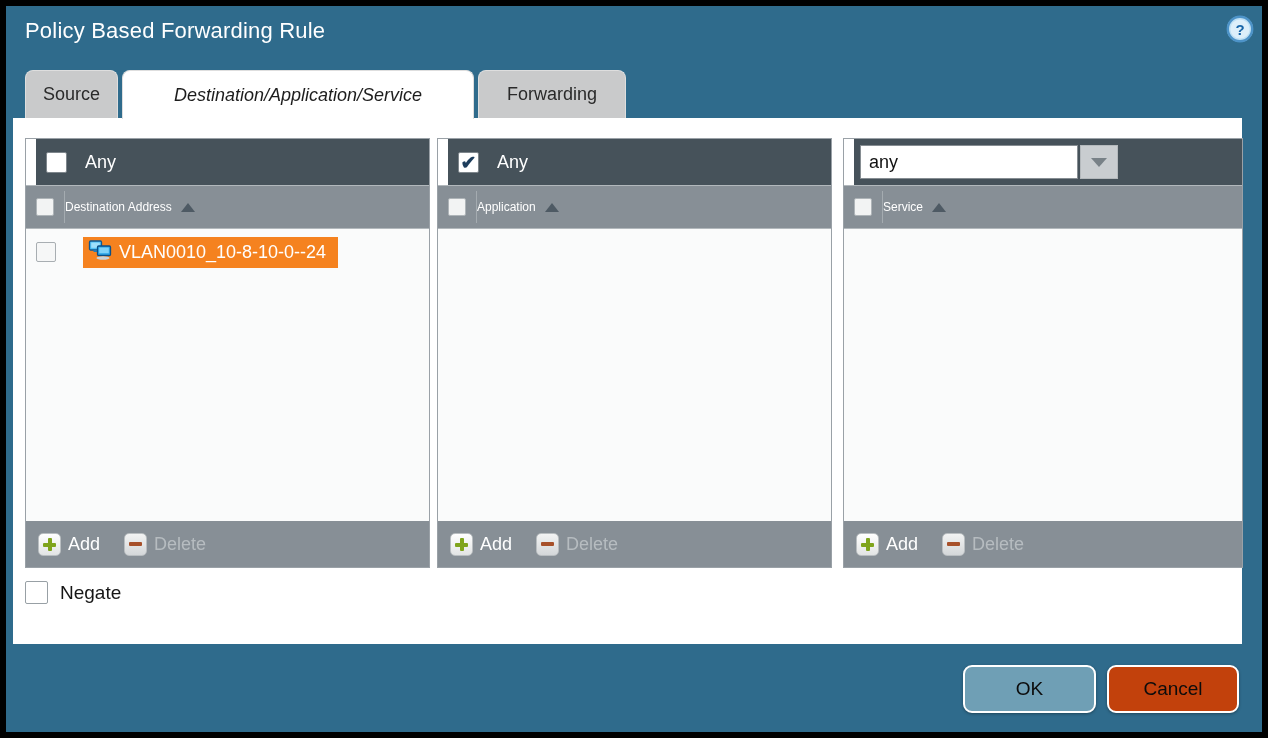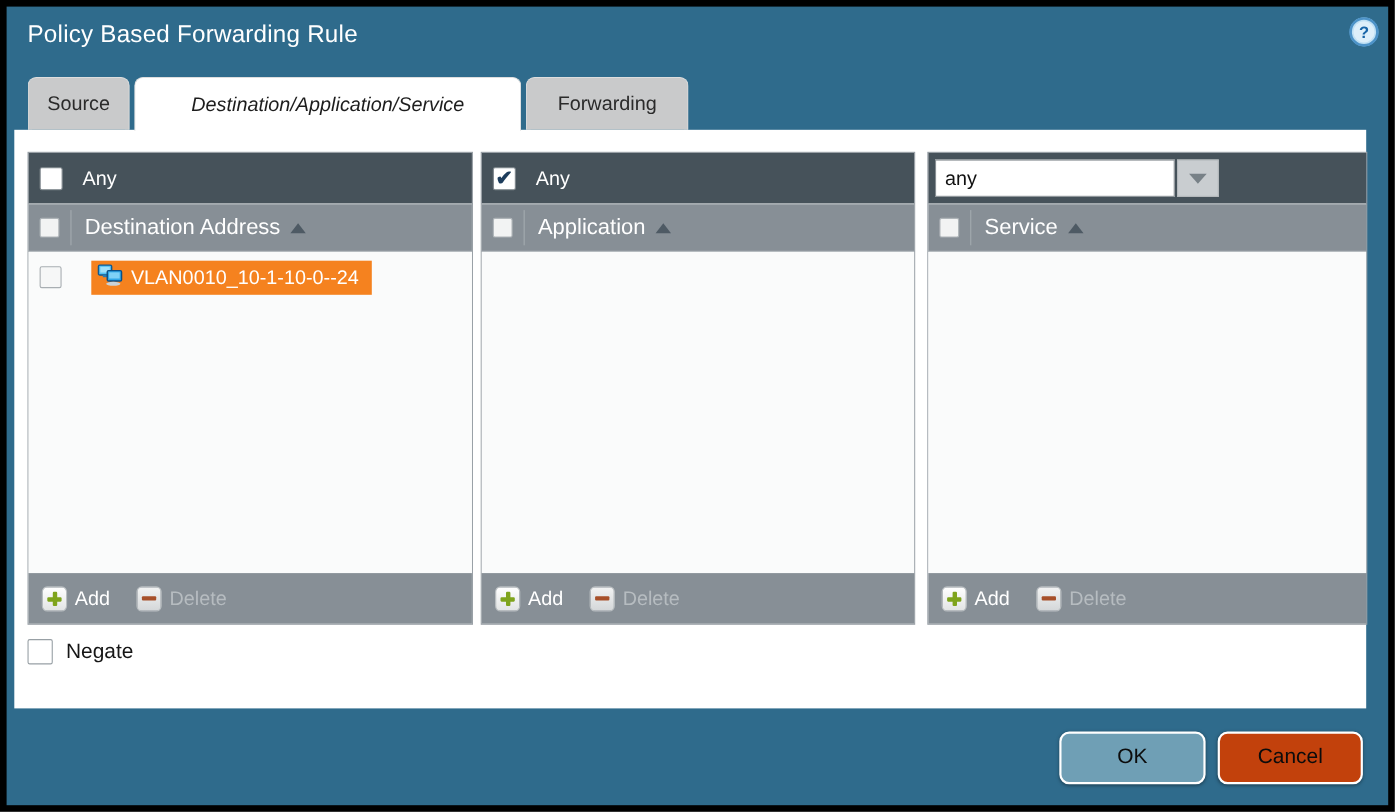--- a/index.html
+++ b/index.html
@@ -23,33 +23,33 @@
   
   .panel { position:absolute; left:7px; top:112px; width:1229px; height:526px; background:#fff; z-index:2; }
 
   
   .col { position:absolute; top:20px; height:430px; display:flex; flex-direction:column;
          border:1px solid #9aa1a7; }
   .col-dest { left:12px;  width:405px; }
   .col-apps { left:424px; width:395px; }
   .col-svc  { left:830px; width:400px; }
 
-  .col-any { height:46px; background:#46525a; display:flex; align-items:center; padding-left:10px; flex:0 0 auto; }
+  .col-any { height:46px; background:#46525a; display:flex; align-items:center; padding-left:10px; flex:0 0 auto;margin-left:10px; }
   .col-any .lbl { color:#fff; font-size:18px; margin-left:18px; }
 
   .cb { width:21px; height:21px; background:#fff; border:1px solid #7e868c; border-radius:2px;
         display:inline-flex; align-items:center; justify-content:center; cursor:pointer; flex:0 0 auto; }
   .cb.checked::after { content:"✔"; color:#1d3d5c; font-size:19px; font-weight:bold; line-height:1; }
   .cb.small { width:18px; height:18px; background:#f2f3f3; border:1px solid #aeb4b8; }
   .cb.row-cb { width:20px; height:20px; background:#f6f7f7; border:1px solid #a8aeb2; }
 
   .col-head { height:44px; background:#878f96; border-top:1px solid #b2b8bc; border-bottom:1px solid #b2b8bc;
               display:flex; align-items:center; padding-left:10px; flex:0 0 auto; }
   .col-head .divider { width:1px; height:32px; background:#a4abb0; margin-left:10px; }
-  .col-head .lbl { color:#fff; font-size:20px; margin-left:12px; }
+  .col-head .lbl { color:#fff; font-size:12px; }
   .sort-up { width:0; height:0; border-left:7px solid transparent; border-right:7px solid transparent;
              border-bottom:9px solid #4e5a64; margin-left:9px; display:inline-block; }
 
   .col-list { flex:1 1 auto; background:#fafbfb; overflow:hidden; }
   .rowitem { height:46px; display:flex; align-items:center; padding-left:10px; }
   .rowitem:nth-child(2) { background:#f0f1f2; }
   .badge { display:inline-flex; align-items:center; height:31px; margin-left:27px;
            padding:0 12px 0 5px; cursor:pointer; }
   .badge .txt { color:#fff; font-size:18px; margin-left:7px; white-space:nowrap; }
 
@@ -131,21 +131,21 @@
               <span>
                 <svg width="24" height="20" viewBox="0 0 24 20">
                   <rect x="1.5" y="1" width="12" height="9" rx="1.2" fill="#54c2f5" stroke="#10588f" stroke-width="1.3"></rect>
                   <rect x="3.2" y="2.6" width="8.6" height="5.2" fill="#9fe0fb"></rect>
                   <rect x="5.5" y="10" width="4" height="2" fill="#2a7ab0"></rect>
                   <rect x="9.5" y="6" width="13" height="9.5" rx="1.2" fill="#2fa7e8" stroke="#0b4f86" stroke-width="1.3"></rect>
                   <rect x="11.2" y="7.6" width="9.6" height="5.6" fill="#7fd2f7"></rect>
                   <ellipse cx="15" cy="18" rx="6.5" ry="1.8" fill="#c9d2d8"></ellipse>
                 </svg>
               </span>
-              <span class="txt">VLAN0010_10-1-10-0--24</span>
+              <span class="txt">VLAN0010_10-8-10-0--24</span>
             </span>
           </div>
         </div>
         <div class="col-foot">
           <span class="add-group">
             <span class="mini-btn add-sq">
                 <span class="plus"></span>
               </span>
             <span class="foot-lbl add-lbl">Add</span>
           </span>

